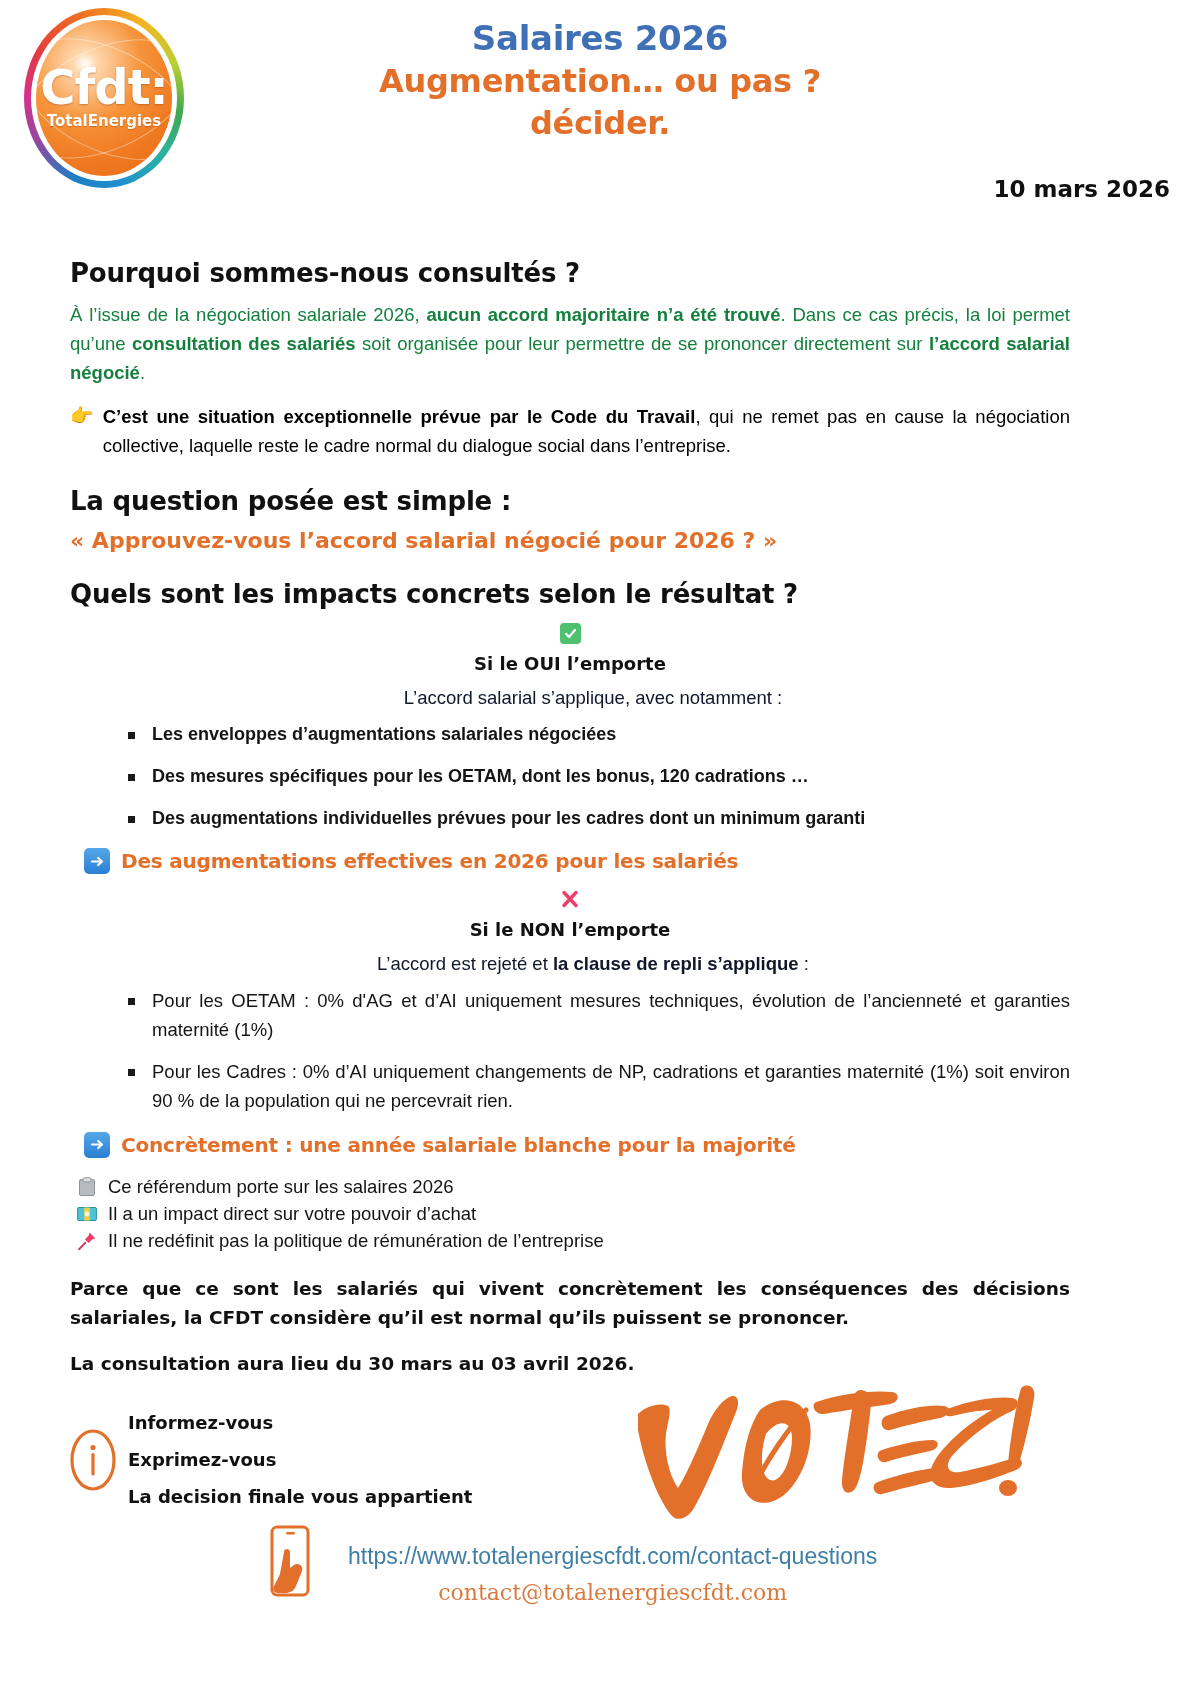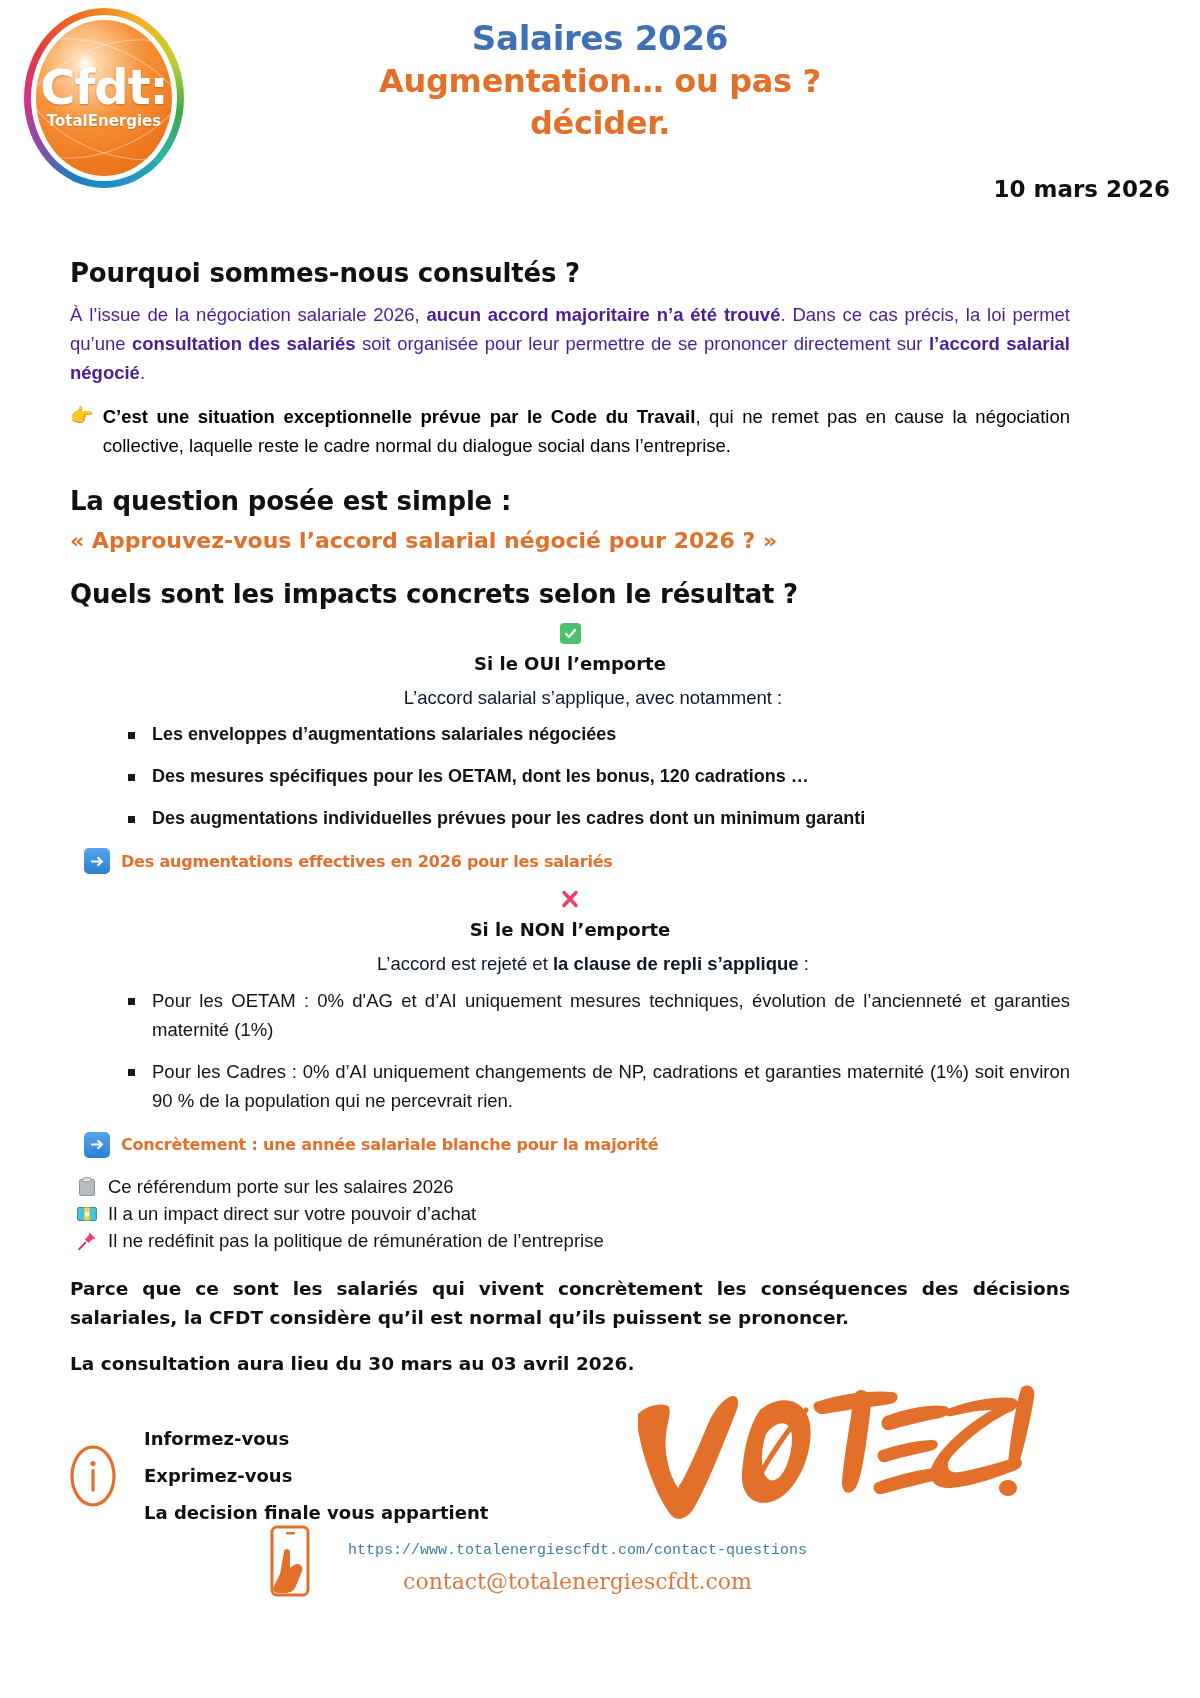--- a/index.html
+++ b/index.html
@@ -158,21 +158,21 @@
     font-size: 26px;
     color: #111111;
     margin: 26px 0 12px 0;
     letter-spacing: -0.2px;
   }
   p.para {
     font-size: 18.5px;
     line-height: 1.58;
     margin: 0 0 4px 0;
     text-align: justify;
-    color: #4c1d95;
+    color: #15803d;
   }
   p.para b, .b { font-weight: bold; }
 
   .note-row {
     display: flex;
     align-items: flex-start;
     gap: 9px;
     margin-top: 14px;
   }
   .note-row .note-text {
@@ -275,21 +275,21 @@
     border-radius: 5px;
     background: linear-gradient(180deg, #56a7e8 0%, #2a7fd4 100%);
     display: inline-flex;
     align-items: center;
     justify-content: center;
   }
   .icon-arrow svg { display: block; }
   .arrow-text {
     font-family: "DejaVu Sans", sans-serif;
     font-weight: bold;
-    font-size: 16px;
+    font-size: 20px;
     color: #e2702a;
     letter-spacing: -0.2px;
   }
 
   
   .facts {
     margin: 18px 0 0 6px;
   }
   .fact {
     display: flex;
@@ -321,24 +321,24 @@
 
   
   .footer {
     position: relative;
     margin-top: 22px;
     height: 330px;
   }
   .info-block {
     position: absolute;
     left: 70px;
-    top: 24px;
+    top: 8px;
     display: flex;
     align-items: center;
-    gap: 28px;
+    gap: 12px;
   }
   .info-icon { width: 46px; height: 62px; flex: 0 0 auto; }
   .info-lines {
     font-family: "DejaVu Sans", sans-serif;
     font-weight: bold;
     font-size: 18px;
     color: #111111;
     line-height: 2.06;
   }
   .votez {
@@ -352,22 +352,22 @@
     position: absolute;
     left: 260px;
     top: 128px;
     display: flex;
     align-items: flex-start;
     gap: 26px;
   }
   .phone-icon { width: 62px; height: 86px; flex: 0 0 auto; }
   .contact-text { padding-top: 16px; }
   .contact-url {
-    font-family: Liberation Mono, monospace;
-    font-size: 15px;
+    font-family: Liberation Sans, sans-serif;
+    font-size: 23px;
     color: #3f7fa5;
     line-height: 1.45;
   }
   .contact-mail {
     font-family: "DejaVu Serif", serif;
     font-size: 22px;
     color: #d97a3c;
     line-height: 1.45;
     text-align: center;
     margin-top: 4px;

